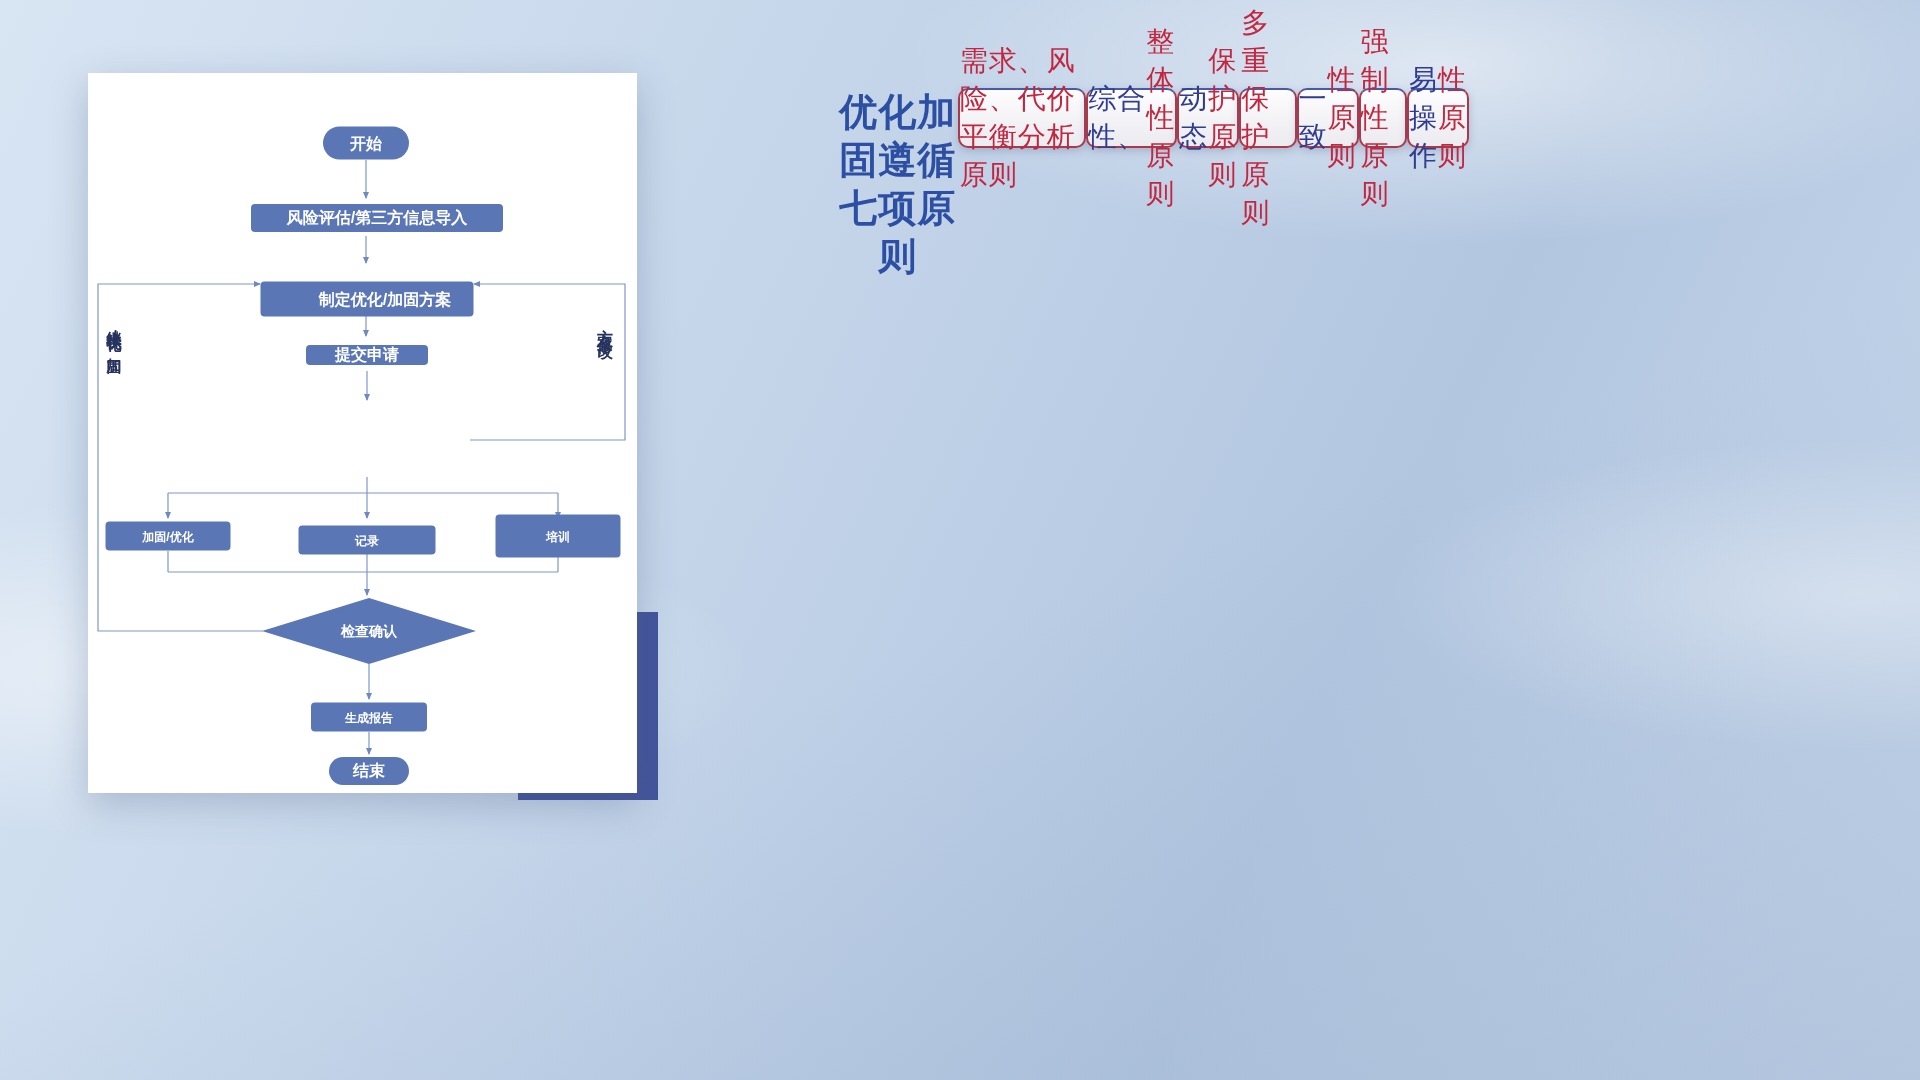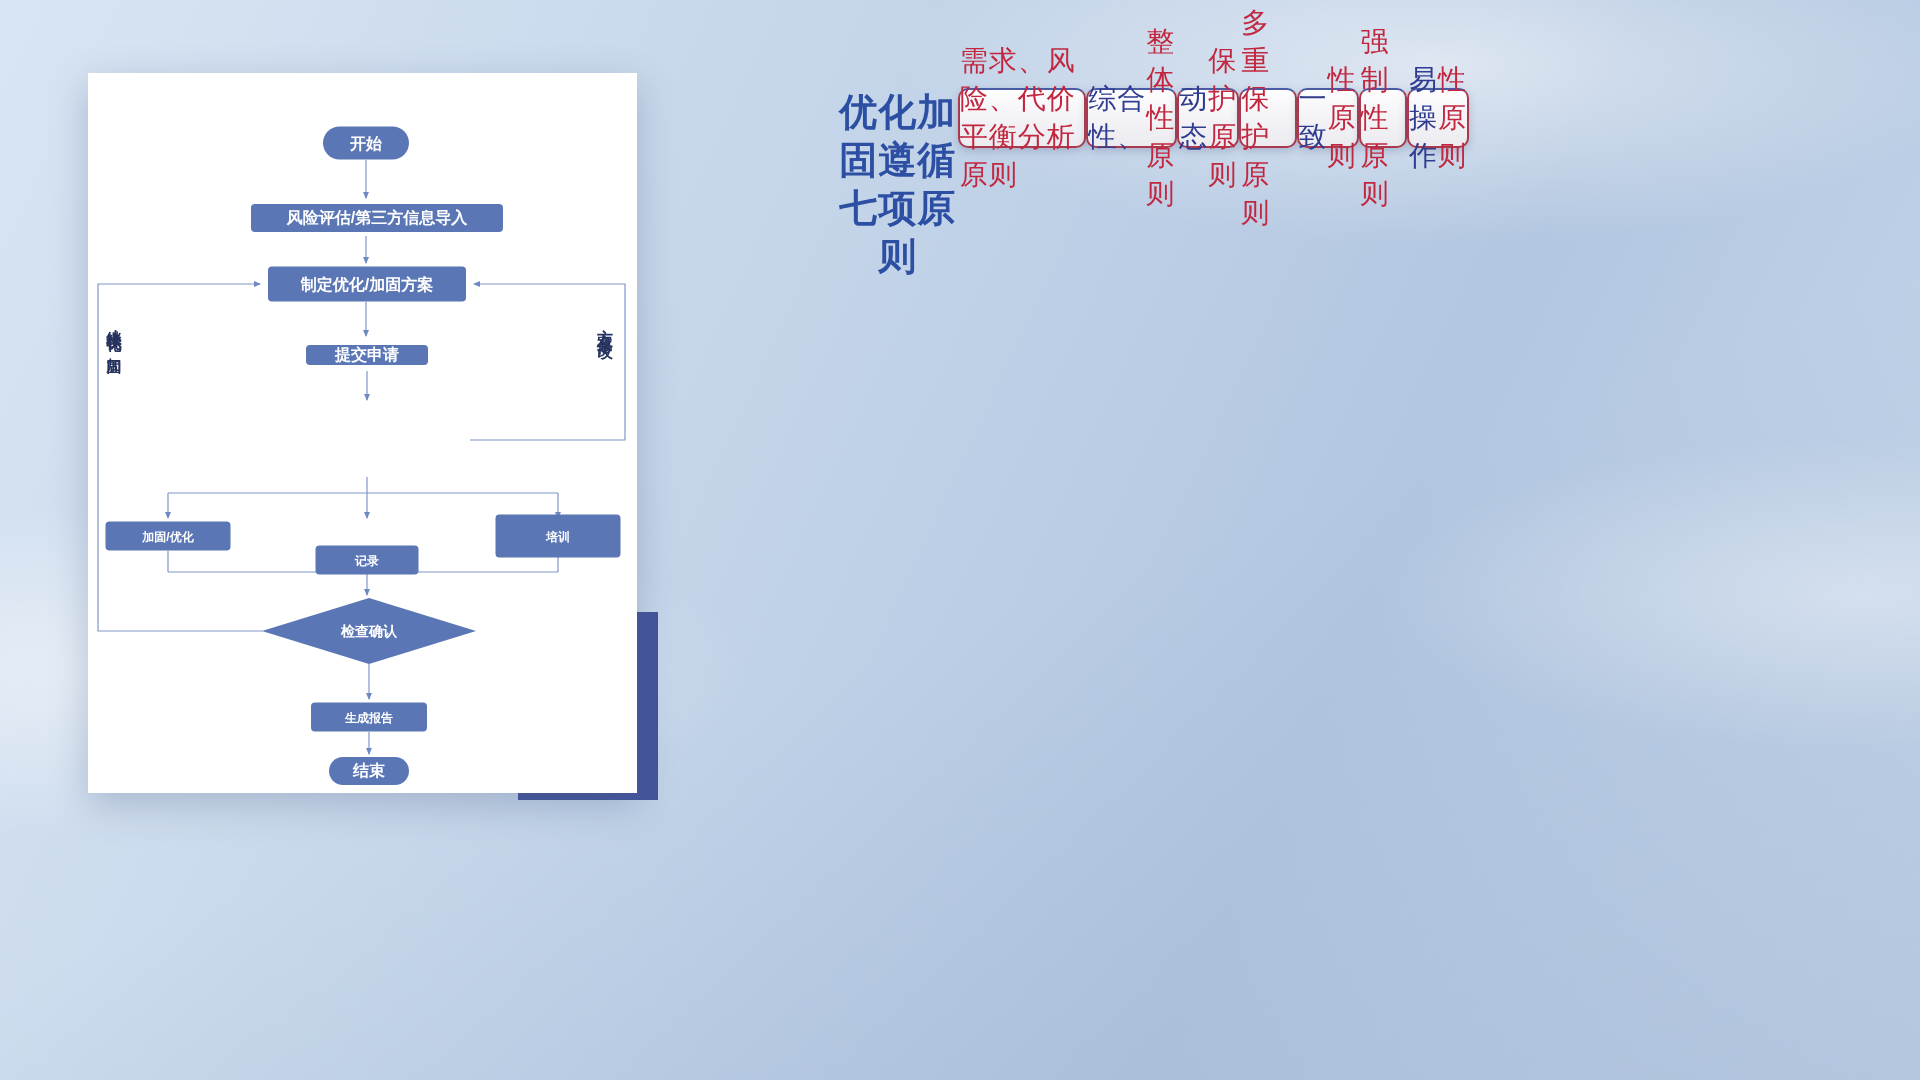--- a/index.html
+++ b/index.html
@@ -91,28 +91,28 @@
         <path d="M281 659 V681" marker-end="url(#arr)"></path>
         <path d="M382 367 H537 V211 H386" marker-end="url(#arr)"></path>
         <path d="M175 558 H10 V211 H172" marker-end="url(#arr)"></path>
       </g>
     </svg>
 
     <div class="node stadium" style="left:278px;top:70px;width:86px;height:33px;">开始</div>
 
     <div class="node rect" style="left:278px;top:145px;width:252px;height:28px;margin-left:11px;">风险评估/第三方信息导入</div>
 
-    <div class="node rect" style="left:279px;top:211px;width:198px;height:35px;">制定优化/加固方案</div>
+    <div class="node rect" style="left:279px;top:226px;width:177px;height:35px;padding-left:36px;">制定优化/加固方案</div>
 
     <div class="node rect" style="left:279px;top:282px;width:122px;height:20px;">提交申请</div>
 
 
     <div class="node rect small" style="left:80px;top:463px;width:125px;height:29px;">加固/优化</div>
 
-    <div class="node rect small" style="left:279px;top:487px;width:103px;height:29px;">记录</div>
+    <div class="node rect small" style="left:279px;top:467px;width:137px;height:29px;">记录</div>
 
     <div class="node rect small" style="left:470px;top:463px;width:125px;height:43px;">培训</div>
 
     <div class="node diamond" style="left:281px;top:558px;width:214px;height:66px;">检查确认</div>
 
     <div class="node rect small" style="left:281px;top:644px;width:116px;height:29px;">生成报告</div>
 
     <div class="node stadium" style="left:281px;top:698px;width:80px;height:28px;border-radius:14px;">结束</div>
 
     <div class="vlabel left">继续优化/加固</div>

